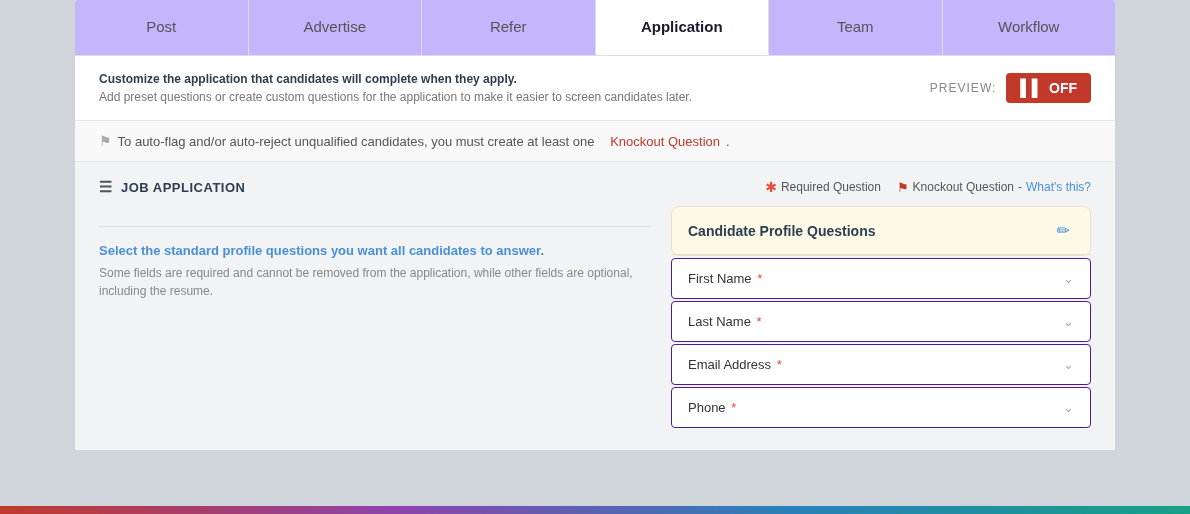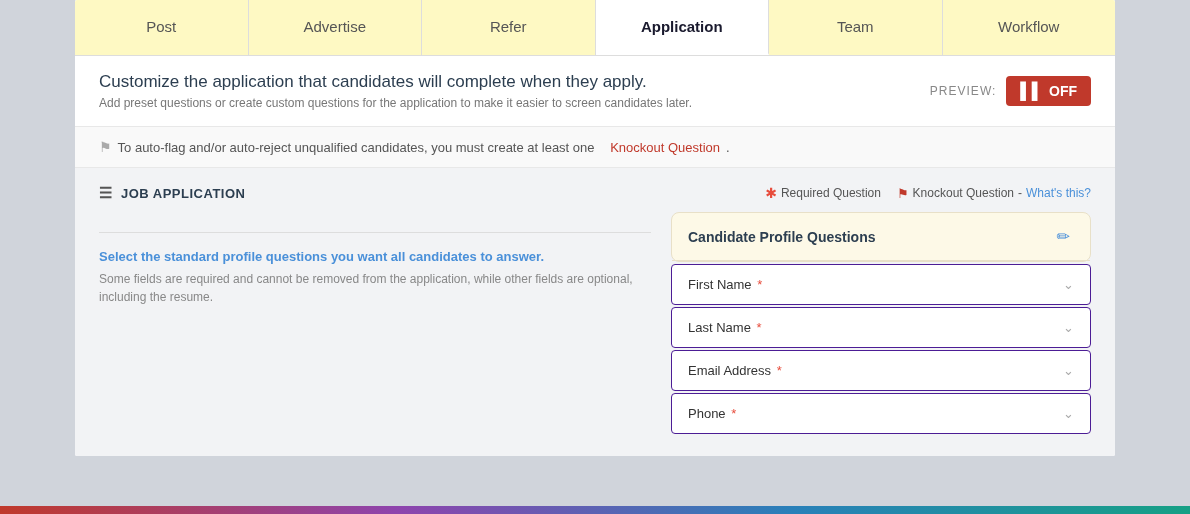--- a/index.html
+++ b/index.html
@@ -37,21 +37,21 @@
     }
 
     .tab {
       flex: 1;
       padding: 18px 10px;
       text-align: center;
       font-size: 15px;
       color: #555;
       cursor: pointer;
       border-right: 1px solid #ddd;
-      background: #fef9c3;
+      background: #c4b5fd;
     }
 
     .tab:last-child {
       border-right: none;
     }
 
     .tab.active {
       background: #fff;
       color: #1a1a2e;
       font-weight: 600;
@@ -61,22 +61,22 @@
     
     .header-section {
       padding: 16px 24px;
       border-bottom: 1px solid #e8e8e8;
       display: flex;
       align-items: center;
       justify-content: space-between;
     }
 
     .header-text .main-text {
-      font-size: 17px;
-      font-weight: 400;
+      font-size: 12px;
+      font-weight: 700;
       color: #2c3e50;
       margin-bottom: 4px;
     }
 
     .header-text .sub-text {
       font-size: 12px;
       color: #777;
     }
 
     .preview-section {

